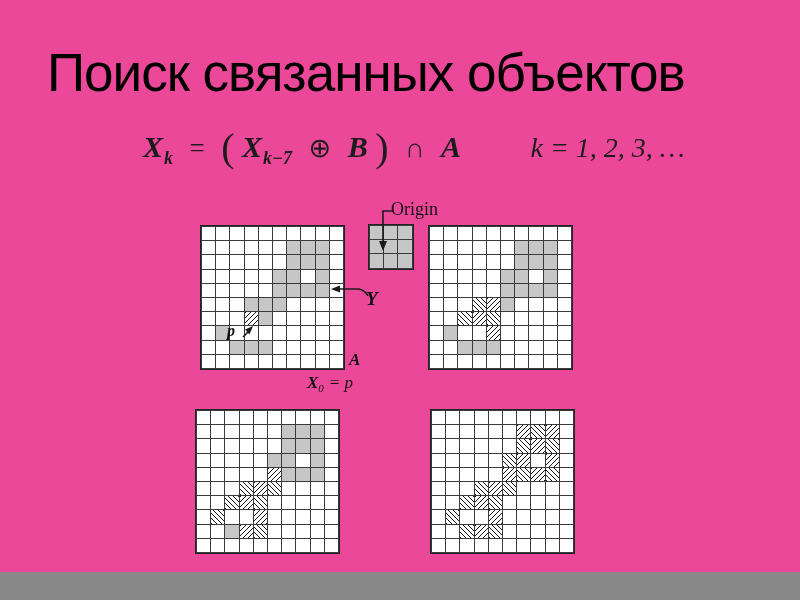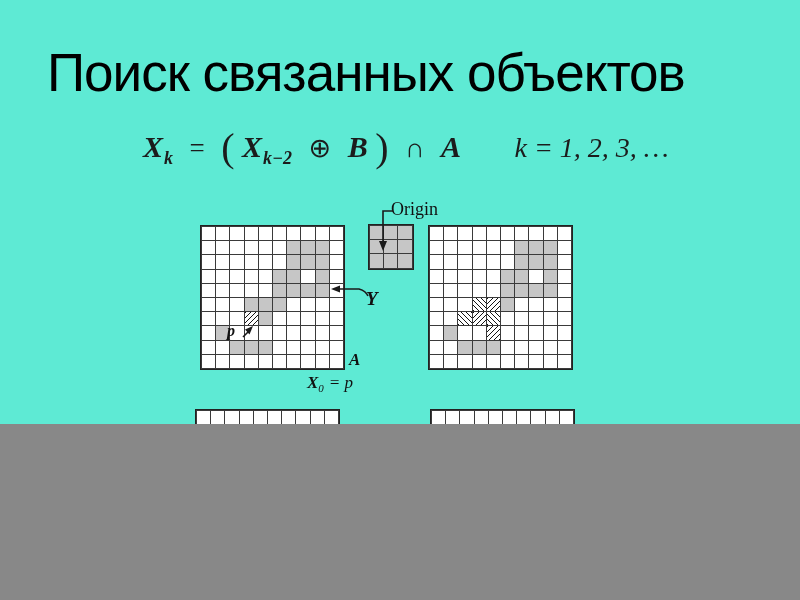--- a/index.html
+++ b/index.html
@@ -1,28 +1,28 @@
 <!DOCTYPE html>
 <html><head>
 <meta charset="utf-8">
 <style>
   html,body{margin:0;padding:0;background:#888;}
-  .slide{position:relative;width:800px;height:424px;background:#5eead4;overflow:hidden;
+  .slide{position:relative;width:800px;height:572px;background:#ec4899;overflow:hidden;
          font-family:"Liberation Serif", serif;color:#111;}
   .title{position:absolute;left:47px;top:44px;margin:0;
          font-family:"Liberation Sans", sans-serif;font-weight:normal;
          font-size:53px;letter-spacing:-1px;line-height:1.1;color:#000;white-space:nowrap;}
   
   .formula{position:absolute;left:143px;top:124px;font-size:30px;font-style:italic;
            color:#1c1c1c;white-space:nowrap;}
   .formula .var{font-weight:bold;}
   .formula .sub{font-size:18px;vertical-align:-7px;font-weight:bold;margin-left:1px;}
   .formula .op{margin:0 9px;font-style:normal;font-size:27px;}
   .formula .paren{font-style:normal;font-size:40px;font-weight:normal;vertical-align:-4px;}
-  .formula .iter{margin-left:46px;font-size:28px;}
+  .formula .iter{margin-left:62px;font-size:28px;}
   
   .grid{position:absolute;display:grid;gap:1px;background:var(--line);
         border:1.5px solid #222;padding:1px;width:max-content;height:max-content;}
   .cell{width:13.2px;height:13.2px;background:#fff;}
   .cell.gray{background:var(--gray);}
   .cell.hatch-a{background-image:repeating-linear-gradient(45deg,var(--hatch) 0,var(--hatch) 1px,transparent 1px,transparent 3.6px);}
   .cell.hatch-b{background-image:repeating-linear-gradient(135deg,var(--hatch) 0,var(--hatch) 1px,transparent 1px,transparent 3.6px);}
   .g1{left:200px;top:225px;}
   .se{left:368px;top:224px;}
   .g2{left:428px;top:225px;}
@@ -44,21 +44,21 @@
 <body>
 
 <div class="slide" style="--gray: #c6c6c6; --line: #3a3a3a; --hatch: #151515;">
 
   <h1 class="title">Поиск связанных объектов</h1>
 
   <div class="formula">
     <span class="var">X</span><span class="sub">k</span>
     <span class="op">=</span>
     <span class="paren">(</span>
-    <span class="var">X</span><span class="sub">k−2</span>
+    <span class="var">X</span><span class="sub">k−7</span>
     <span class="op">⊕</span>
     <span class="var">B</span>
     <span class="paren">)</span>
     <span class="op">∩</span>
     <span class="var">A</span>
     <span class="iter">k = 1, 2, 3, …</span>
   </div>
 
   <div class="grid g1" style="grid-template-columns: repeat(10, 13.2px);">
       <div class="cell"></div>

